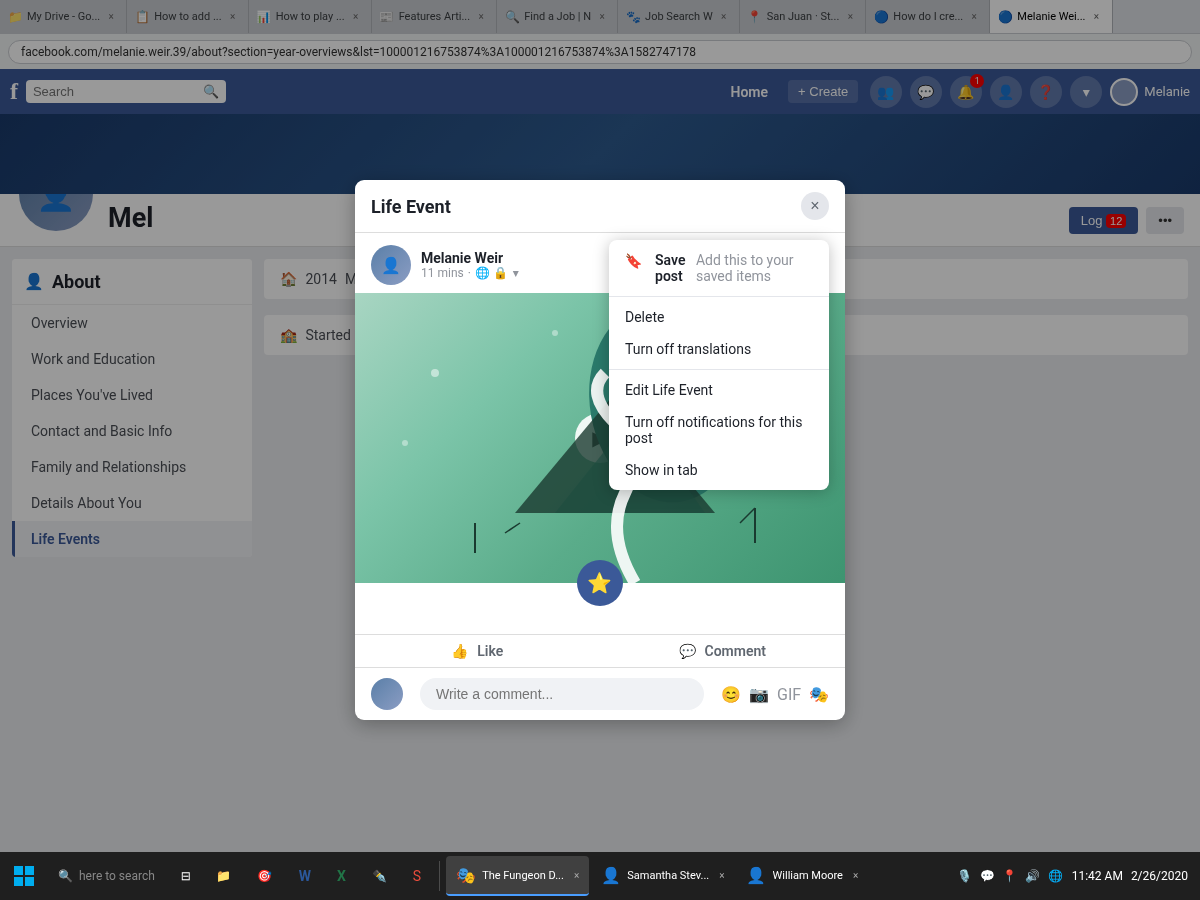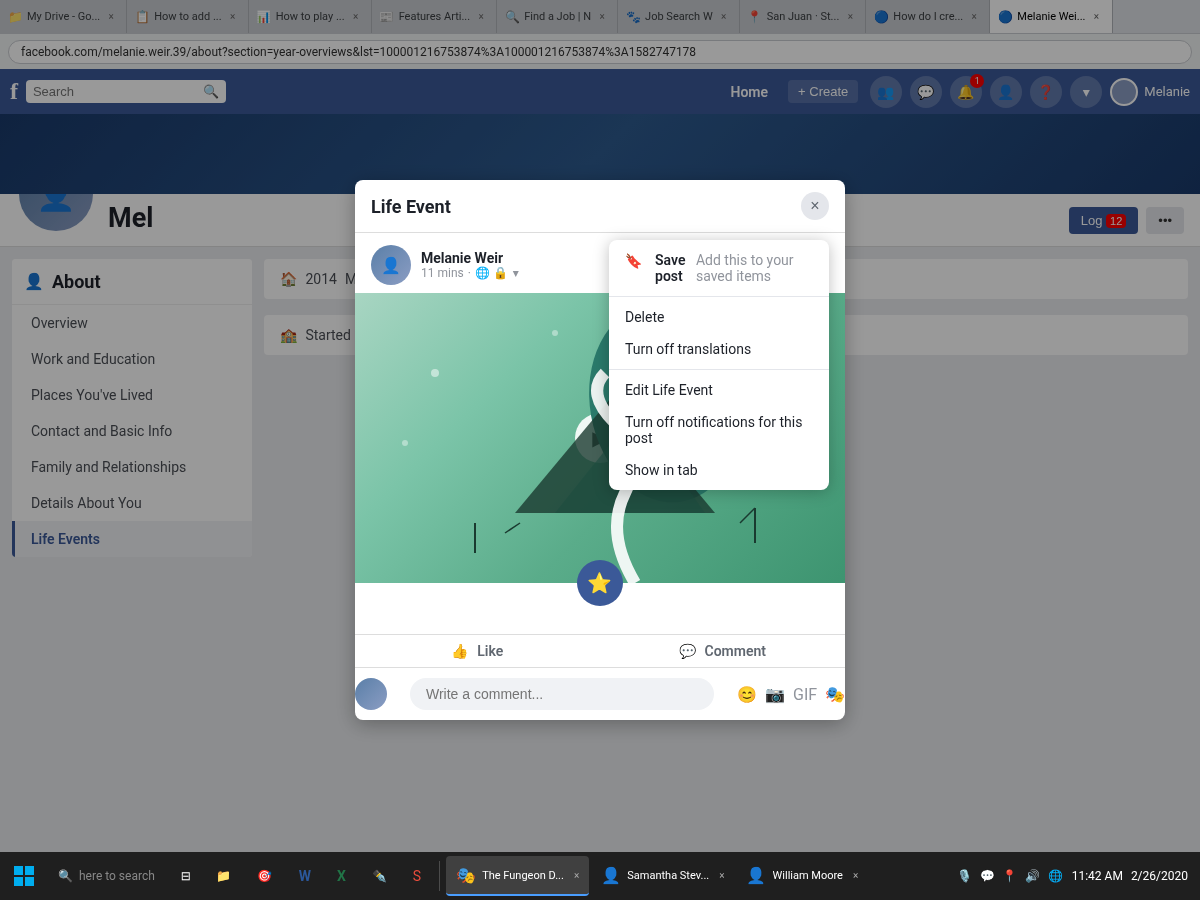--- a/index.html
+++ b/index.html
@@ -85,21 +85,21 @@
     .life-event-icon-circle { width: 46px; height: 46px; border-radius: 50%; background: #3b5998; display: flex; align-items: center; justify-content: center; margin: -23px auto 0; position: relative; z-index: 10; font-size: 20px; color: #fff; }
     .life-event-body { padding: 16px 16px 12px; text-align: center; border-bottom: 1px solid #ddd; }
     .life-event-title { font-size: 20px; font-weight: bold; color: #1d2129; margin-bottom: 4px; }
     .life-event-date { font-size: 14px; color: #90949c; }
 
     
     .post-actions { display: flex; border-bottom: 1px solid #ddd; }
     .post-action { flex: 1; display: flex; align-items: center; justify-content: center; gap: 8px; padding: 8px; font-size: 14px; color: #606770; cursor: pointer; font-weight: 600; }
 
     
-    .comment-area { display: flex; align-items: center; padding: 10px 0; gap: 23px; }
+    .comment-area { display: flex; align-items: center; padding: 10px 16px; gap: 17px; }
     .comment-avatar { width: 32px; height: 32px; border-radius: 50%; background: linear-gradient(135deg, #5a7fa8, #8b9dc3); flex-shrink: 0; }
     .comment-input { flex: 1; background: #f0f2f5; border: none; border-radius: 20px; padding: 8px 16px; font-size: 14px; color: #90949c; outline: none; }
     .comment-icons { display: flex; gap: 8px; color: #90949c; font-size: 16px; }
 
     
     .timeline-item { padding: 12px 16px; display: flex; align-items: center; gap: 8px; font-size: 14px; color: #4b4f56; background: #fff; border-radius: 4px; margin-bottom: 8px; }
 
     
     .taskbar { position: fixed; bottom: 0; left: 0; width: 1200px; height: 48px; background: #1f1f1f; display: flex; align-items: center; padding: 0 4px; gap: 2px; z-index: 2000; }
     .taskbar-btn { display: flex; align-items: center; gap: 6px; padding: 4px 12px; height: 38px; border-radius: 4px; color: #fff; font-size: 12px; cursor: pointer; background: transparent; border: none; }
@@ -245,21 +245,21 @@
     </div>
     <div style="height:8px;"></div>
     <div class="timeline-item">
       <span>🏫</span>
       <span>Started a...</span>
     </div>
   </div>
 </div>
 
 <div class="modal-overlay">
-  <div class="modal" style="position:relative;">
+  <div class="modal" style="position:relative;border-radius:9px;">
 
     <div class="modal-header">
       <span class="modal-title">Life Event</span>
       <button class="modal-close">×</button>
     </div>
 
     <div class="post-header">
       <div class="post-avatar">👤</div>
       <div class="post-user-info">
         <div class="post-username">Melanie Weir</div>

